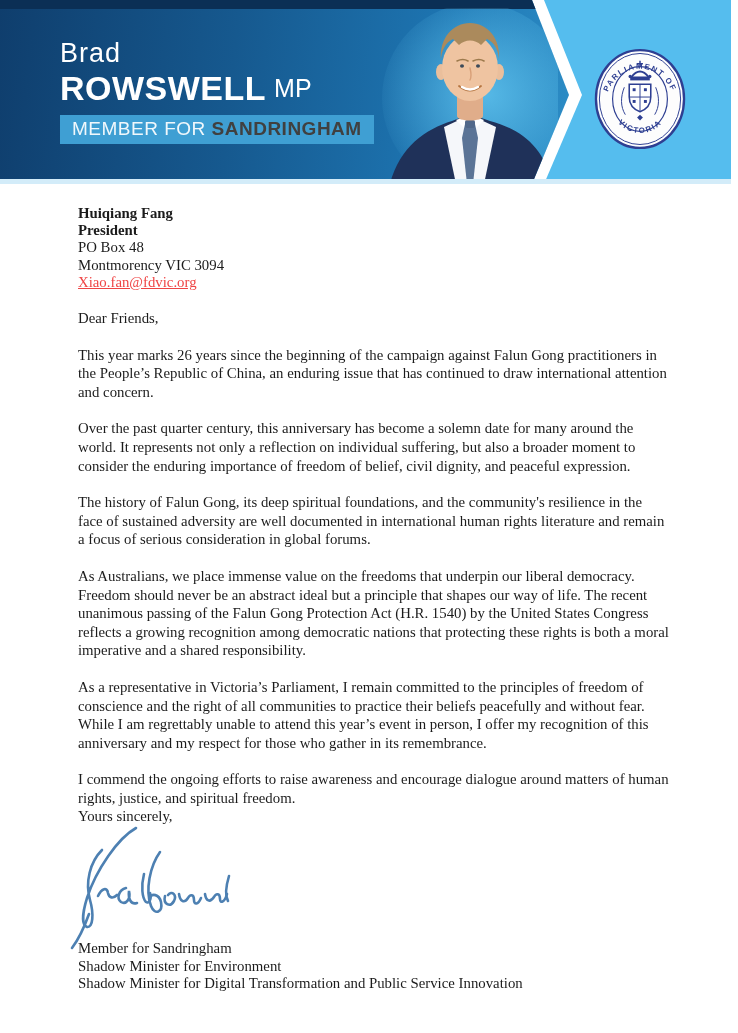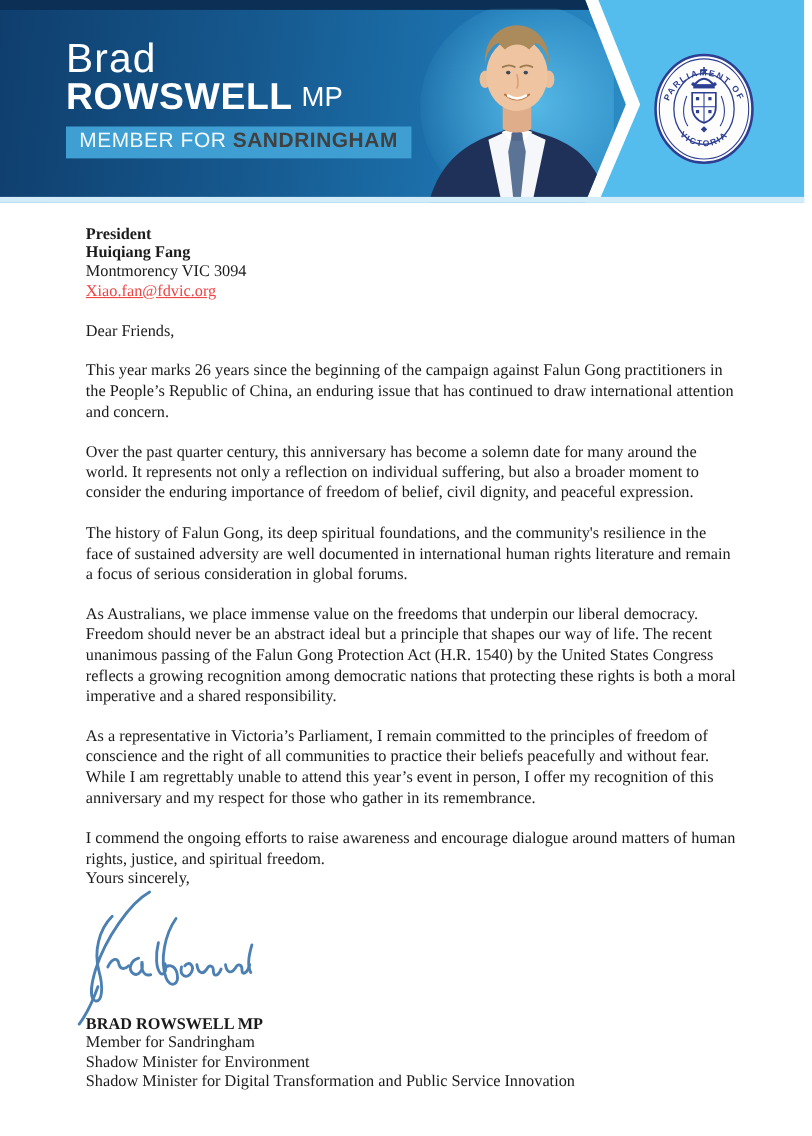--- a/index.html
+++ b/index.html
@@ -10,21 +10,21 @@
   .header{position:absolute;left:0;top:0;width:731px;height:184px;background:#55bdee;}
   .chevron-white{position:absolute;left:0;top:0;width:100%;height:100%;background:#ffffff;
         clip-path:polygon(0 0,544px 0,582px 95px,544px 184px,0 184px);}
   .header-main{position:absolute;left:0;top:0;width:100%;height:100%;
         background:linear-gradient(96deg,#0f3e6d 0%,#16598f 32%,#1e77b4 62%,#3fa9dd 100%);
         clip-path:polygon(0 0,532px 0,569px 95px,532px 184px,0 184px);}
   .top-strip{position:absolute;left:0;top:0;width:100%;height:9px;background:#0b2f55;}
   .bottom-strip{position:absolute;left:0;bottom:0;width:100%;height:5px;background:#d3ecf9;z-index:6;}
 
   .header-text{position:absolute;left:60px;top:38px;font-family:"Liberation Sans",sans-serif;color:#fff;z-index:4;}
-  .first-name{font-size:37px;font-weight:400;letter-spacing:1px;line-height:30px;}
+  .first-name{font-size:27px;font-weight:400;letter-spacing:1px;line-height:30px;}
   .surname-row{display:flex;align-items:center;margin-top:2px;}
   .surname{font-size:34px;font-weight:800;letter-spacing:.5px;line-height:36px;}
   .suffix{font-size:25px;font-weight:400;margin-left:8px;}
   .member-band{margin-top:9px;background:#3f9fd3;padding:3px 12px 4px 12px;width:fit-content;
         font-size:19px;letter-spacing:.5px;white-space:nowrap;}
   .member-label{font-weight:400;color:rgba(255,255,255,.92);}
   .electorate{font-weight:700;color:#404040;}
 
   .portrait{position:absolute;left:382px;top:8px;z-index:3;}
   .seal{position:absolute;left:594px;top:47px;z-index:2;}
@@ -138,22 +138,23 @@
         <path d="M31,40 C27,50 27,60 32,68 M63,40 C67,50 67,60 62,68" stroke="#2e3f92" stroke-width="1" fill="none"></path>
       </g>
     </svg>
 
     <div class="bottom-strip"></div>
   </div>
 
   <div class="letter">
 
     <div class="recipient">
+      <div class="bold">Huiqiang Fang</div>
       <div class="bold">President</div>
-      <div class="bold">Huiqiang Fang</div>
+      <div>PO Box 48</div>
       <div>Montmorency VIC 3094</div>
       <div><a class="email-link">Xiao.fan@fdvic.org</a></div>
     </div>
 
     <div class="salutation">Dear Friends,</div>
 
     <div class="para">This year marks 26 years since the beginning of the campaign against Falun Gong practitioners in the People’s Republic of China, an enduring issue that has continued to draw international attention and concern.</div>
     <div class="para">Over the past quarter century, this anniversary has become a solemn date for many around the world. It represents not only a reflection on individual suffering, but also a broader moment to consider the enduring importance of freedom of belief, civil dignity, and peaceful expression.</div>
     <div class="para">The history of Falun Gong, its deep spiritual foundations, and the community's resilience in the face of sustained adversity are well documented in international human rights literature and remain a focus of serious consideration in global forums.</div>
     <div class="para">As Australians, we place immense value on the freedoms that underpin our liberal democracy. Freedom should never be an abstract ideal but a principle that shapes our way of life. The recent unanimous passing of the Falun Gong Protection Act (H.R. 1540) by the United States Congress reflects a growing recognition among democratic nations that protecting these rights is both a moral imperative and a shared responsibility.</div>
@@ -173,20 +174,19 @@
           <path d="M128,30 C118,44 113,68 119,84 C123,94 131,90 129,80 C127,72 120,71 117,76"></path>
           <path d="M133,74 C131,82 138,86 142,79 C145,73 140,68 136,73"></path>
           <path d="M147,72 C148,79 152,82 156,76 C158,72 162,72 162,78 C162,83 166,83 169,76"></path>
           <path d="M173,72 C174,79 178,81 182,75 C184,71 188,71 188,77 C188,82 193,80 195,72"></path>
           <path d="M197,54 C194,64 193,74 196,79"></path>
         </g>
       </svg>
     </div>
 
     <div class="signoff">
-      <div class="name">BRAD ROWSWELL MP</div>
       <div>Member for Sandringham</div>
       <div>Shadow Minister for Environment</div>
       <div>Shadow Minister for Digital Transformation and Public Service Innovation</div>
     </div>
 
   </div>
 </div>
 
 </body></html>

